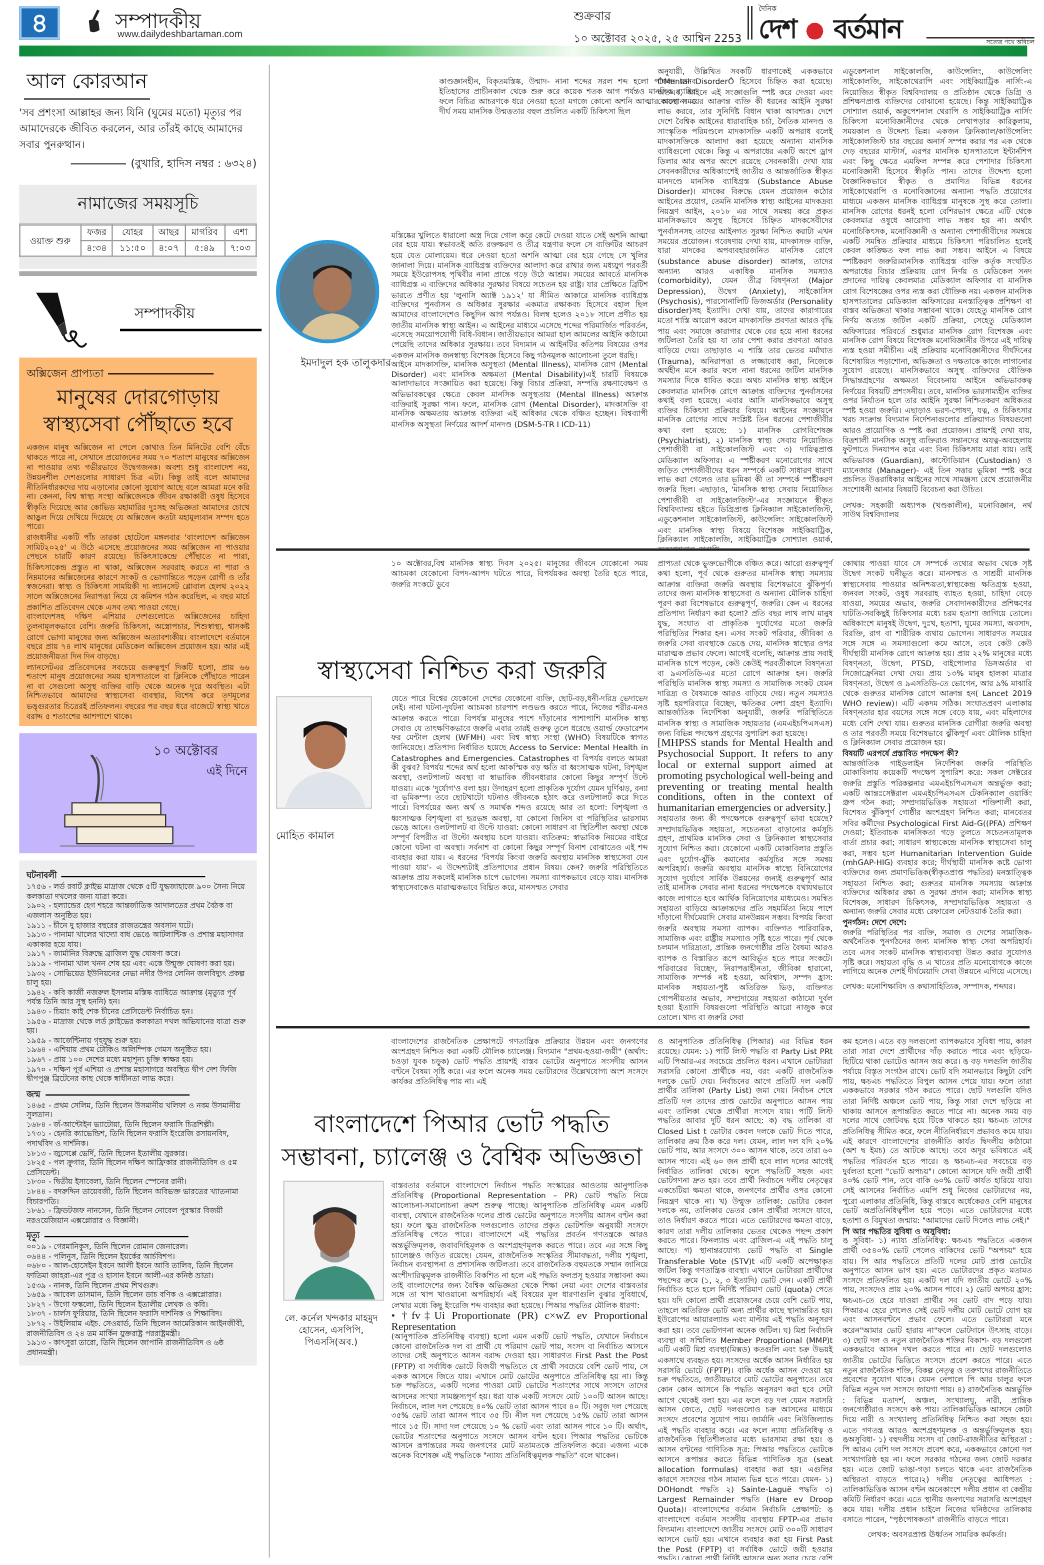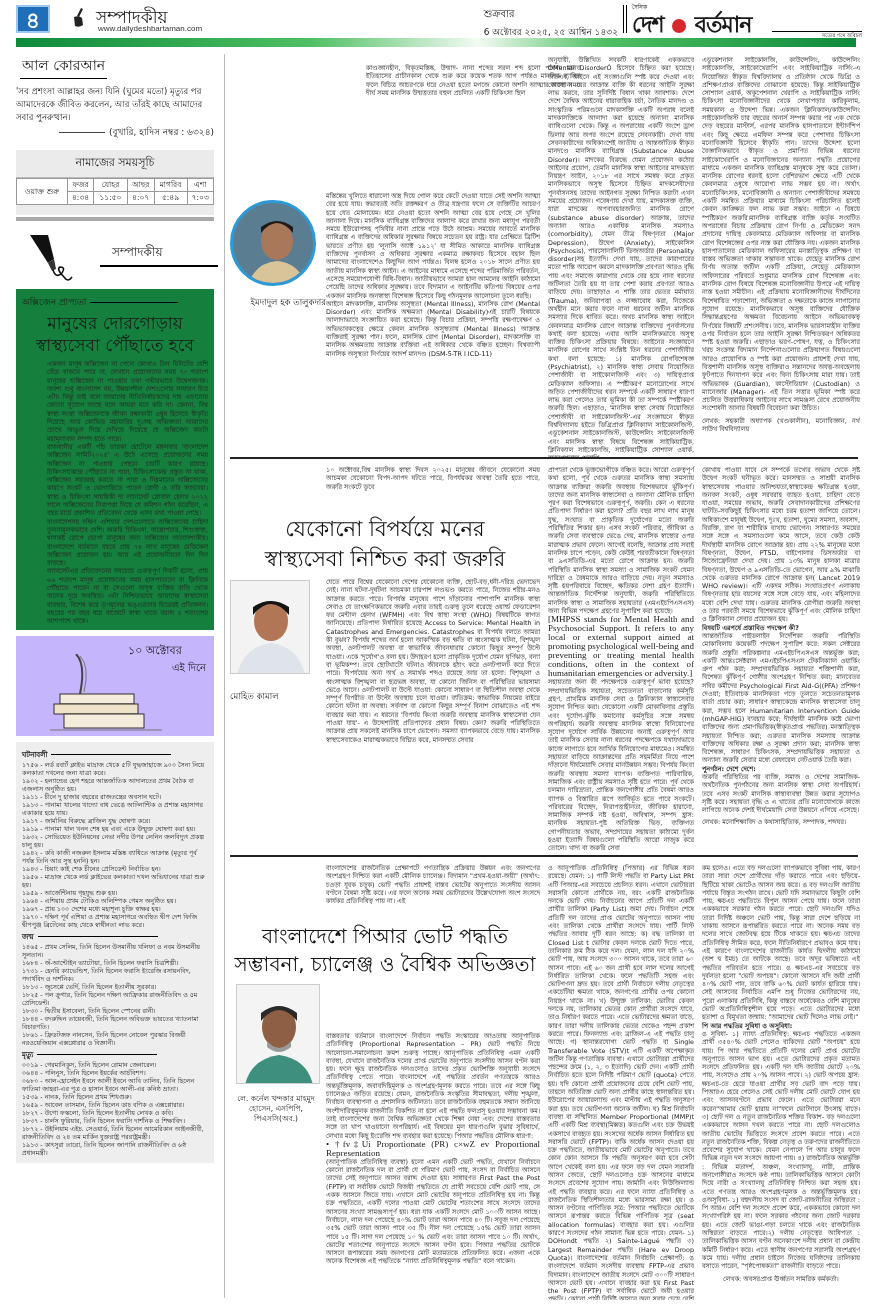--- a/index.html
+++ b/index.html
@@ -21,42 +21,42 @@
   .logo { position: absolute; left: 632px; top: 2px; width: 230px; height: 36px; }
   .logo .pre { position: absolute; left: 0; top: 0; font-size: 6px; font-family: "DejaVu Sans", sans-serif; }
   .logo .name { position: absolute; left: 0; top: 5px; font-size: 22px; font-weight: bold; font-family: "DejaVu Sans", sans-serif; letter-spacing: -1px; }
   .logo .dot { display: inline-block; width: 14px; height: 14px; border-radius: 50%; background: #d7262c; vertical-align: middle; margin: 0 2px; }
   .logo .tag { position: absolute; right: 0; top: 29px; font-size: 5px; font-family: "DejaVu Sans", sans-serif; border-top: 1px solid #000; padding-left: 50px; }
   .greenbar { position: absolute; left: 16px; top: 38px; width: 840px; height: 9px;
               background: linear-gradient(90deg, #0d8a3a 0%, #4fbf63 35%, #f2fbf2 55%, #4fbf63 70%, #0d8a3a 100%); }
 
   
   .leftcol { position: absolute; left: 16px; top: 54px; width: 198px; }
-  .quran-title { font-family: "DejaVu Sans", sans-serif; font-size: 14px; border-bottom: 1px solid #000; display: inline-block; padding: 0 2px; margin-left: 4px; }
+  .quran-title { font-family: "DejaVu Sans", sans-serif; font-size: 17px; border-bottom: 1px solid #000; display: inline-block; padding: 0 2px; margin-left: 4px; }
   .quran-text { font-size: 8.5px; line-height: 13px; margin-top: 6px; font-family: "DejaVu Sans", sans-serif; }
   .quran-ref { font-size: 9px; text-align: right; margin-top: 1px; font-family: "DejaVu Sans", sans-serif; }
   .quran-ref:before { content: ""; display: inline-block; width: 46px; border-top: 1px solid #444; vertical-align: middle; margin-right: 4px; }
 
   .namaz { margin-top: 10px; background: #ebebeb; padding-bottom: 10px; }
-  .namaz-head { text-align: center; font-size: 11px; padding: 4px 0; font-family: "DejaVu Sans", sans-serif; border-bottom: 1px solid #bbb; }
+  .namaz-head { text-align: center; font-size: 14px; padding: 4px 0; font-family: "DejaVu Sans", sans-serif; border-bottom: 1px solid #bbb; }
   .namaz table { width: 100%; border-collapse: collapse; font-size: 7.5px; font-family: "DejaVu Sans", sans-serif; background: #fff; }
   .namaz td { border: 1px solid #999; text-align: center; height: 13px; }
   .namaz-bottom { height: 4px; background: #aaa; margin-top: 2px; }
 
   .edit-banner { position: relative; height: 60px; margin-top: 8px; }
   .pen { position: absolute; left: 10px; top: 4px; width: 60px; height: 52px; }
   .edit-label { position: absolute; left: 96px; top: 14px; font-family: "DejaVu Sans", sans-serif; font-size: 12px; }
   .edit-line { position: absolute; left: 84px; top: 36px; width: 118px; border-top: 2px solid #000; }
 
-  .editorial { background: #15803d; padding: 6px 6px 4px 6px; }
+  .editorial { background: #fdba74; padding: 6px 6px 4px 6px; }
   .ed-kicker { font-family: "DejaVu Sans", sans-serif; font-size: 9px; }
   .ed-kicker:after { content: ""; display: inline-block; width: 88px; border-top: 1px solid #000; vertical-align: middle; margin-left: 4px; }
   .ed-headline { font-family: "DejaVu Sans", sans-serif; font-size: 17px; text-align: center; line-height: 22px; margin-top: 2px; font-weight: normal; }
   .body-text { font-size: 6.4px; line-height: 8.3px; text-align: justify; color: #222; font-family: "DejaVu Sans", sans-serif; }
-  .editorial .body-text { margin-top: 4px; margin-left: 25px; }
+  .editorial .body-text { margin-top: 4px; }
   .editorial .body-text p { text-indent: 0; }
 
   .thisday { margin-top: 6px; background: #c4b5fd; height: 100px; position: relative; }
   .thisday .books { position: absolute; left: 30px; top: 18px; width: 120px; height: 78px; }
   .thisday .d1 { position: absolute; left: 112px; top: 6px; font-family: "DejaVu Sans", sans-serif; font-size: 11px; }
   .thisday .d2 { position: absolute; left: 156px; top: 24px; font-family: "DejaVu Sans", sans-serif; font-size: 10px; }
   .events { background: #eeeeee; padding: 5px 6px 6px 6px; margin-top: 6px; }
   .ev-head { font-family: "DejaVu Sans", sans-serif; font-size: 7px; font-weight: bold; margin-top: 2px; }
   .ev-head:after { content: ""; display: inline-block; width: 120px; border-top: 1px solid #000; vertical-align: middle; margin-left: 4px; }
   .ev-item { font-size: 6.3px; line-height: 8px; font-family: "DejaVu Sans", sans-serif; }
@@ -84,21 +84,21 @@
 <header class="masthead">
   <div class="page-num">৪</div>
   <svg class="sec-icon" viewBox="0 0 14 20">
     <path d="M9 0 L11 1 L7 9 L5 8 Z" fill="#222"></path>
     <path d="M2 9 Q7 7 10 10 L11 17 Q7 20 3 18 Z" fill="#222"></path>
   </svg>
   <div class="sec-title">সম্পাদকীয়</div>
   <div class="sec-url">www.dailydeshbartaman.com</div>
   <div class="dateblock">
     <div class="day">শুক্রবার</div>
-    <div class="date">6 অক্টোবর ২০২৫, ২৫ আশ্বিন ১৪৩২</div>
+    <div class="date">১০ অক্টোবর ২০২৫, ২৫ আশ্বিন 2253</div>
   </div>
   <div class="vbar"></div>
   <div class="logo">
     <span class="pre">দৈনিক</span>
     <div class="name">
       <span>দেশ</span>
       <span class="dot"></span>
       <span>বর্তমান</span>
     </div>
     <span class="tag">সত্যের পথে অবিচল</span>
@@ -234,21 +234,21 @@
   <div class="col body-text" style="left:472px; top:4px; width:158px;">
     <p>এডুকেশনাল সাইকোলজি, কাউন্সেলিং, কাউন্সেলিং সাইকোলজি, সাইকোথেরাপি এবং সাইকিয়াট্রিক নার্সিং-এ নিয়োজিত স্বীকৃত বিশ্ববিদ্যালয় ও প্রতিষ্ঠান থেকে ডিগ্রি ও প্রশিক্ষণপ্রাপ্ত ব্যক্তিদের বোঝানো হয়েছে। কিন্তু সাইকিয়াট্রিক সোশ্যাল ওয়ার্ক, অকুপেশনাল থেরাপি ও সাইকিয়াট্রিক নার্সিং চিকিৎসা মনোবিজ্ঞানীদের থেকে লেখাপড়ার কারিকুলাম, সময়কাল ও উদ্দেশ্য ভিন্ন। একজন ক্লিনিক্যাল/কাউন্সেলিং সাইকোলজিস্ট চার বছরের অনার্স সম্পন্ন করার পর এক থেকে দেড় বছরের মাস্টার্স, এরপর মানসিক হাসপাতালে ইন্টার্নশিপ এবং কিছু ক্ষেত্রে এমফিল সম্পন্ন করে পেশাদার চিকিৎসা মনোবিজ্ঞানী হিসেবে স্বীকৃতি পান। তাদের উদ্দেশ্য হলো বৈজ্ঞানিকভাবে স্বীকৃত ও প্রমাণিত বিভিন্ন ধরনের সাইকোথেরাপি ও মনোবিজ্ঞানের অন্যান্য পদ্ধতি প্রয়োগের মাধ্যমে একজন মানসিক ব্যাধিগ্রস্ত মানুষকে সুস্থ করে তোলা। মানসিক রোগের ধরনই হলো বেশিরভাগ ক্ষেত্রে এটি থেকে কেবলমাত্র ওষুধে আরোগ্য লাভ সম্ভব হয় না। অর্থাৎ মনোচিকিৎসক, মনোবিজ্ঞানী ও অন্যান্য পেশাজীবীদের সমন্বয়ে একটি সমন্বিত প্রক্রিয়ার মাধ্যমে চিকিৎসা পরিচালিত হলেই কেবল কাঙ্ক্ষিত ফল লাভ করা সম্ভব। আইনে এ বিষয়ে স্পষ্টিকরণ জরুরি।মানসিক ব্যাধিগ্রস্ত ব্যক্তি কর্তৃক সংঘটিত অপরাধের বিচার প্রক্রিয়ায় রোগ নির্ণয় ও মেডিকেল সনদ প্রদানের দায়িত্ব কেবলমাত্র মেডিক্যাল অফিসার বা মানসিক রোগ বিশেষজ্ঞের ওপর ন্যস্ত করা যৌক্তিক নয়। একজন মানসিক হাসপাতালের মেডিক্যাল অফিসারের মনস্তাত্ত্বিক প্রশিক্ষণ বা বাস্তব অভিজ্ঞতা থাকার সম্ভাবনা থাকে। যেহেতু মানসিক রোগ নির্ণয় অত্যন্ত জটিল একটি প্রক্রিয়া, সেহেতু মেডিক্যাল অফিসারের পরিবর্তে শুধুমাত্র মানসিক রোগ বিশেষজ্ঞ এবং মানসিক রোগ বিষয়ে বিশেষজ্ঞ মনোবিজ্ঞানীর উপরে এই দায়িত্ব ন্যস্ত হওয়া সমীচীন। এই প্রক্রিয়ায় মনোবিজ্ঞানীদের দীর্ঘদিনের বিশেষায়িত পড়াশোনা, অভিজ্ঞতা ও দক্ষতাকে কাজে লাগানোর সুযোগ রয়েছে। মানসিকভাবে অসুস্থ ব্যক্তিদের যৌক্তিক সিদ্ধান্তগ্রহণের অক্ষমতা বিবেচনায় আইনে অভিভাবকত্ব নির্ণয়ের বিষয়টি প্রশংসনীয়। তবে, মানসিক ভারসাম্যহীন ব্যক্তির ওপর নির্যাতন হলে তার আইনি সুরক্ষা নিশ্চিতকরণ অধিকতর স্পষ্ট হওয়া জরুরি। এছাড়াও ভরণ-পোষণ, যত্ন, ও চিকিৎসার খরচ সংক্রান্ত বিদ্যমান নির্দেশনাগুলোর প্রক্রিয়াগত বিষয়গুলো আরও প্রায়োগিক ও স্পষ্ট করা প্রয়োজন। প্রায়শই দেখা যায়, বিত্তশালী মানসিক অসুস্থ ব্যক্তিরাও সন্তানদের অযত্ন-অবহেলায় ফুটপাতে দিনযাপন করে এবং বিনা চিকিৎসায় মারা যায়। তাই অভিভাবক (Guardian), কাস্টোডিয়ান (Custodian) ও ম্যানেজার (Manager)- এই তিন সত্তার ভূমিকা স্পষ্ট করে প্রচলিত উত্তরাধিকার আইনের সাথে সামঞ্জস্য রেখে প্রয়োজনীয় সংশোধনী আনার বিষয়টি বিবেচনা করা উচিত।</p>
     <p class="author-tag">লেখক: সহকারী অধ্যাপক (খণ্ডকালীন), মনোবিজ্ঞান, নর্থ সাউথ বিশ্ববিদ্যালয়</p>
   </div>
 </article>
 <div class="hr-thick" style="left:230px; top:457px; width:628px;"></div>
 
 <article class="article" style="left: 230px; top: 462px; width: 630px; height: 390px; overflow: hidden;">
   <div class="col body-text" style="left:96px; top:4px; width:214px;">১০ অক্টোবর,বিশ্ব মানসিক স্বাস্থ্য দিবস ২০২৫। মানুষের জীবনে যেকোনো সময় আচমকা যেকোনো বিপদ-আপদ ঘটতে পারে, বিপর্যয়কর অবস্থা তৈরি হতে পারে, জরুরি সংকটে ডুবে</div>
   <h2 class="headline" style="position:absolute; left:0; top:52px; width:310px; font-size:21px; line-height:30px;">
-    <span>যেকোনো বিপর্যয়ে মনের</span><br>
+    <br>
     <span>স্বাস্থ্যসেবা নিশ্চিত করা জরুরি</span>
   </h2>
   <div class="photo" style="left:0; top:118px; width:80px; height:94px; border:1px solid #ccc;">
     <svg width="80" height="94" viewBox="0 0 80 94">
       <rect width="80" height="94" fill="#f3f3f3"></rect>
       <ellipse cx="40" cy="40" rx="17" ry="20" fill="#b07656"></ellipse>
       <path d="M22 34 Q40 12 58 34 L58 26 Q40 14 22 26 Z" fill="#141414"></path>
       <path d="M6 94 Q12 66 40 62 Q68 66 74 94 Z" fill="#dfe3ea"></path>
     </svg>
   </div>
@@ -279,21 +279,21 @@
   <div class="photo" style="left:6px; top:124px; width:84px; height:100px; border:1px solid #ccc;">
     <svg width="84" height="100" viewBox="0 0 84 100">
       <rect width="84" height="100" fill="#f4f4f4"></rect>
       <ellipse cx="42" cy="42" rx="17" ry="21" fill="#8f5f45"></ellipse>
       <path d="M24 36 Q42 14 60 36 L60 28 Q42 14 24 28 Z" fill="#2a2a2a"></path>
       <path d="M30 56 Q42 70 54 56 L54 62 Q42 72 30 62 Z" fill="#9a9a9a"></path>
       <path d="M8 100 Q14 74 42 70 Q70 74 76 100 Z" fill="#3f8f7d"></path>
     </svg>
   </div>
   <div class="byline" style="position:absolute; left:0; top:234px; width:92px; font-size:7.5px; line-height:10px;">লে. কর্নেল খন্দকার মাহমুদ হোসেন, এসপিপি, পিএসসি(অব.)</div>
-  <div class="col body-text" style="left:96px; top:124px; width:214px;margin-top:48px;">
+  <div class="col body-text" style="left:96px; top:124px; width:214px;">
     <p>বাস্তবতার বর্তমানে বাংলাদেশে নির্বাচন পদ্ধতি সংস্কারের আওতায় আনুপাতিক প্রতিনিধিত্ব (Proportional Representation – PR) ভোট পদ্ধতি নিয়ে আলোচনা-সমালোচনা ক্রমশ শুরুত্ব পাচ্ছে। আনুপাতিক প্রতিনিধিত্ব এমন একটি ব্যবস্থা, যেখানে রাজনৈতিক দলের প্রাপ্ত ভোটের অনুপাতে সংসদীয় আসন বণ্টন করা হয়। ফলে ক্ষুদ্র রাজনৈতিক দলগুলোও তাদের প্রকৃত ভোটশক্তি অনুযায়ী সংসদে প্রতিনিধিত্ব পেতে পারে। বাংলাদেশে এই পদ্ধতির প্রবর্তন গণতন্ত্রকে আরও অন্তর্ভুক্তিমূলক, জবাবদিহিমূলক ও অংশগ্রহণমূলক করতে পারে। তবে এর সঙ্গে কিছু চ্যালেঞ্জও জড়িত রয়েছে। যেমন, রাজনৈতিক সংস্কৃতির সীমাবদ্ধতা, দলীয় শৃঙ্খলা, নির্বাচন ব্যবস্থাপনা ও প্রশাসনিক জটিলতা। তবে রাজনৈতিক বহুমতকে সম্মান জানিয়ে অংশীদারিত্বমূলক রাজনীতি বিকশিত না হলে এই পদ্ধতি ফলপ্রসূ হওয়ার সম্ভাবনা কম। তাই বাংলাদেশের জন্য বৈশ্বিক অভিজ্ঞতা থেকে শিক্ষা নেয়া এবং দেশের বাস্তবতার সঙ্গে তা খাপ খাওয়ানো অপরিহার্য। এই বিষয়ের মূল ধারণাগুলি বুঝার সুবিধার্থে, লেখার মধ্যে কিছু ইংরেজি শব্দ ব্যবহার করা হয়েছে। পিআর পদ্ধতির মৌলিক ধারণা:</p>
     <p class="en">• †fv‡Ui Proportionate (PR) c×wZ ev Proportional Representation</p>
     <p>(আনুপাতিক প্রতিনিধিত্ব ব্যবস্থা) হলো এমন একটি ভোট পদ্ধতি, যেখানে নির্বাচনে কোনো রাজনৈতিক দল বা প্রার্থী যে পরিমাণ ভোট পায়, সংসদ বা নির্বাচিত আসনে তাদের সেই অনুপাতে আসন বরাদ্দ দেওয়া হয়। সাধারণত First Past the Post (FPTP) বা সর্বাধিক ভোটে বিজয়ী পদ্ধতিতে যে প্রার্থী সবচেয়ে বেশি ভোট পায়, সে একক আসনে জিতে যায়। এখানে মোট ভোটের অনুপাতে প্রতিনিধিত্ব হয় না। কিন্তু চক্র পদ্ধতিতে, একটি দলের পাওয়া মোট ভোটের শতাংশের সাথে সংসদে তাদের আসনের সংখ্যা সামঞ্জস্যপূর্ণ হয়। ধরা যাক একটি সংসদে মোট ১০০টি আসন আছে। নির্বাচনে, লাল দল পেয়েছে ৪০% ভোট তারা আসন পাবে ৪০ টি। সবুজ দল পেয়েছে ৩৫% ভোট তারা আসন পাবে ৩৫ টি। নীল দল পেয়েছে ১৫% ভোট তারা আসন পাবে ১৫ টি। সাদা দল পেয়েছে ১০ % ভোট এবং তারা আসন পাবে ১০ টি। অর্থাৎ, ভোটের শতাংশের অনুপাতে সংসদে আসন বণ্টন হবে। পিআর পদ্ধতির ভোটকে আসনে রূপান্তরের সময় জনগণের মোট মতামতকে প্রতিফলিত করে। এজন্য একে অনেক বিশেষজ্ঞ এই পদ্ধতিকে "ন্যায্য প্রতিনিধিত্বমূলক পদ্ধতি" বলে থাকেন।</p>
   </div>
   <div class="col body-text" style="left:318px; top:4px; width:146px;">ও আনুপাতিক প্রতিনিধিত্ব (পিআর) এর বিভিন্ন ধরন রয়েছে। যেমন: ১) পার্টি লিস্ট পদ্ধতি বা Party List PRt এটি পিআর-এর সবচেয়ে প্রচলিত ধরন। এখানে ভোটাররা সরাসরি কোনো প্রার্থীকে নয়, বরং একটি রাজনৈতিক দলকে ভোট দেয়। নির্বাচনের আগে প্রতিটি দল একটি প্রার্থীর তালিকা (Party List) জমা দেয়। নির্বাচন শেষে প্রতিটি দল তাদের প্রাপ্ত ভোটের অনুপাতে আসন পায় এবং তালিকা থেকে প্রার্থীরা সংসদে যায়। পার্টি লিস্ট পদ্ধতির আবার দুটি ধরন আছে: ক) বদ্ধ তালিকা বা Closed List t ভোটার কেবল দলকে ভোট দিতে পারে, তালিকার ক্রম ঠিক করে দল। যেমন, লাল দল যদি ২০% ভোট পায়, আর সংসদে ৩০০ আসন থাকে, তবে তারা ৬০ আসন পাবে। এই ৬০ জন প্রার্থী হবে লাল দলের আগেই নির্ধারিত তালিকা থেকে। ফলে পদ্ধতিটি সহজ এবং ভোটগণনা দ্রুত হয়। তবে প্রার্থী নির্বাচনে দলীয় নেতৃত্বের একচেটিয়া ক্ষমতা থাকে, জনগণের প্রার্থীর ওপর কোনো নিয়ন্ত্রণ থাকে না। খ) উন্মুক্ত তালিকা: ভোটার কেবল দলকে নয়, তালিকার ভেতর কোন প্রার্থীরা সংসদে যাবে, তাও নির্ধারণ করতে পারে। এতে ভোটারদের ক্ষমতা বাড়ে, কারণ তারা দলীয় তালিকার ভেতর থেকেও পছন্দ প্রকাশ করতে পারে। ফিনল্যান্ড এবং ব্রাজিল-এ এই পদ্ধতি চালু আছে। গ) স্থানান্তরযোগ্য ভোট পদ্ধতি বা Single Transferable Vote (STV)t এটি একটি অপেক্ষাকৃত জটিল কিন্তু গণতান্ত্রিক ব্যবস্থা। এখানে ভোটাররা প্রার্থীদের পছন্দের ক্রমে (১, ২, ৩ ইত্যাদি) ভোট দেন। একটি প্রার্থী নির্বাচিত হতে হলে নির্দিষ্ট পরিমাণ ভোট (quota) পেতে হয়। যদি কোনো প্রার্থী প্রয়োজনের চেয়ে বেশি ভোট পায়, তাহলে অতিরিক্ত ভোট অন্য প্রার্থীর কাছে স্থানান্তরিত হয়। ইউরোপের আয়ারল্যান্ড এবং মাল্টায় এই পদ্ধতি অনুসরণ করা হয়। তবে ভোটগণনা অনেক জটিল। ঘ) মিশ্র নির্বাচনি ব্যবস্থা বা সম্মিলিত Member Proportional (MMP)t এটি একটি মিশ্র ব্যবস্থা(মিক্সড) কতগুলি এবং চক্র উভয়ই একসাথে ব্যবহৃত হয়। সংসদের অর্ধেক আসন নির্ধারিত হয় সরাসরি ভোটে (FPTP)। বাকি অর্ধেক আসন দেওয়া হয় চক্র পদ্ধতিতে, জাতীয়ভাবে মোট ভোটের অনুপাতে। তবে কোন কোন আসনে কি পদ্ধতি অনুসরণ করা হবে সেটা আগে থেকেই বলা হয়। এর ফলে বড় দল যেমন সরাসরি আসন জেতে, ছোট দলগুলোও চক্র আসনের মাধ্যমে সংসদে প্রবেশের সুযোগ পায়। জার্মানি এবং নিউজিল্যান্ড এই পদ্ধতি ব্যবহার করে। এর ফলে ন্যায্য প্রতিনিধিত্ব ও রাজনৈতিক স্থিতিশীলতার মধ্যে ভারসাম্য রক্ষা হয়। ঙ আসন বণ্টনের গাণিতিক সূত্র: পিআর পদ্ধতিতে ভোটকে আসনে রূপান্তর করতে বিভিন্ন গাণিতিক সূত্র (seat allocation formulas) ব্যবহার করা হয়। এগুলির কারণে সংসদের গঠন সামান্য ভিন্ন হতে পারে। যেমন- ১) DOHondt পদ্ধতি ২) Sainte-Laguë পদ্ধতি ৩) Largest Remainder পদ্ধতি (Hare ev Droop Quota)। বাংলাদেশের বর্তমান নির্বাচনি প্রেক্ষাপট: ঙ বাংলাদেশে বর্তমান সংসদীয় ব্যবস্থায় FPTP-এর প্রভাব বিদ্যমান। বাংলাদেশে জাতীয় সংসদে মোট ৩০০টি সাধারণ আসনে ভোট হয়। এখানে ব্যবহার করা হয় First Past the Post (FPTP) বা সর্বাধিক ভোটে জয়ী হওয়ার পদ্ধতি। কোনো প্রার্থী নির্দিষ্ট আসনে অন্য সবার চেয়ে বেশি ভোট পেলেই জয়ী হবে, এমনকি তার ভোট মোট ভোটের অর্ধেকেরও</div>
   <div class="col body-text" style="left:472px; top:4px; width:158px;">
     <p>কম হলেও। এতে বড় দলগুলো ব্যাপকভাবে সুবিধা পায়, কারণ তারা সারা দেশে প্রার্থীদের দাঁড় করাতে পারে এবং ছড়িয়ে-ছিটিয়ে থাকা ভোটেও আসন জয় করে। ঙ বড় দলগুলি জাতীয় পর্যায়ে বিস্তৃত সংগঠন রাখে। ভোট যদি সমানভাবে কিছুটা বেশি পায়, ক্ষচএচ পদ্ধতিতে বিপুল আসন পেয়ে যায়। ফলে তারা এককভাবে সরকার গঠন করতে পারে। ছোট দলগুলি যদিও তারা নির্দিষ্ট অঞ্চলে ভোট পায়, কিন্তু সারা দেশে ছড়িয়ে না থাকায় আসনে রূপান্তরিত করতে পারে না। অনেক সময় বড় দলের সাথে জোটবদ্ধ হয়ে টিকে থাকতে হয়। ক্ষচএচ তাদের প্রতিনিধিত্ব সীমিত করে, ফলে নীতিনির্ধারণে প্রভাবও কমে যায়। এই কারণে বাংলাদেশের রাজনীতি কার্যত দ্বিদলীয় কাঠামো (অশ দ্ব ইমচ) তে আটকে আছে। তবে অদূর ভবিষ্যতে এই পদ্ধতির পরিবর্তন হতে পারে। ঙ ক্ষচএচ-এর সবচেয়ে বড় দুর্বলতা হলো "ভোট অপচয়"। কোনো আসনে যদি জয়ী প্রার্থী ৪০% ভোট পান, তবে বাকি ৬০% ভোট কার্যত হারিয়ে যায়। সেই আসনের নির্বাচিত এমপি শুধু নিজের ভোটারদের নয়, পুরো এলাকার প্রতিনিধি, কিন্তু বাস্তবে অর্ধেকেরও বেশি মানুষের ভোট অপ্রতিনিধিত্বশীল হয়ে পড়ে। এতে ভোটারদের মধ্যে হতাশা ও বিমুখতা জন্মায়: "আমাদের ভোট দিলেও লাভ নেই।"</p>
     <p class="subhead">পি আর পদ্ধতির সুবিধা ও অসুবিধা:</p>
     <p>ঙ সুবিধা- ১) ন্যায্য প্রতিনিধিত্ব: ক্ষচএচ পদ্ধতিতে একজন প্রার্থী ৩৫৪০% ভোট পেলেও বাকিদের ভোট "অপচয়" হয়ে যায়। পি আর পদ্ধতিতে প্রতিটি দলের মোট প্রাপ্ত ভোটের অনুপাতে আসন ভাগ হয়। এতে ভোটারদের প্রকৃত মতামত সংসদে প্রতিফলিত হয়। একটি দল যদি জাতীয় ভোটে ২০% পায়, সংসদেও প্রায় ২০% আসন পাবে। ২) ভোট অপচয় হ্রাস: ক্ষচএচ-তে হেরে যাওয়া প্রার্থীর সব ভোট বাদ পড়ে যায়। পিআরএ হেরে গেলেও সেই ভোট দলীয় মোট ভোটে যোগ হয় এবং আসনবণ্টনে প্রভাব ফেলে। এতে ভোটাররা মনে করেন"আমার ভোট হারায় না"ফলে ভোটদানে উৎসাহ বাড়ে। ৩) ছোট দল ও নতুন রাজনৈতিক শক্তির বিকাশ- বড় দলগুলো এককভাবে আসন দখল করতে পারে না। ছোট দলগুলোও জাতীয় ভোটের ভিত্তিতে সংসদে প্রবেশ করতে পারে। এতে নতুন রাজনৈতিক শক্তি, বিকল্প নেতৃত্ব ও তরুণদের রাজনীতিতে প্রবেশের সুযোগ থাকে। যেমন নেপালে পি আর চালুর ফলে বিভিন্ন নতুন দল সংসদে জায়গা পায়। ৪) রাজনৈতিক অন্তর্ভুক্তি : বিভিন্ন মতাদর্শ, অঞ্চল, সংখ্যালঘু, নারী, প্রান্তিক জনগোষ্ঠীরাও সংসদে কণ্ঠ পায়। তালিকাভিত্তিক আসনে কোটা দিয়ে নারী ও সংখ্যালঘু প্রতিনিধিত্ব নিশ্চিত করা সহজ হয়। এতে গণতন্ত্র আরও অংশগ্রহণমূলক ও অন্তর্ভুক্তিমূলক হয়। ঙঅসুবিধা- ১) বহুদলীয় সংসদ বা জোট-রাজনীতির অস্থিরতা : পি আরএ বেশি দল সংসদে প্রবেশ করে, এককভাবে কোনো দল সংখ্যাগরিষ্ঠ হয় না। ফলে সরকার গঠনের জন্য জোট দরকার হয়। এতে জোট ভাঙা-গড়া চলতে থাকে এবং রাজনৈতিক অস্থিরতা বাড়তে পারে।২) দলীয় নেতৃত্বের আধিপত্য : তালিকাভিত্তিক আসন বণ্টন অনেকাংশে দলীয় প্রধান বা কেন্দ্রীয় কমিটি নির্ধারণ করে। এতে স্থানীয় জনগণের সরাসরি অংশগ্রহণ কমে যায়। দলীয় প্রধান চাইলে নিজের ঘনিষ্ঠদের তালিকায় বসাতে পারেন, "পৃষ্ঠপোষকতা" রাজনীতি বাড়তে পারে।</p>
     <p class="author-tag" style="text-align:center;">লেখক: অবসরপ্রাপ্ত ঊর্ধ্বতন সামরিক কর্মকর্তা।</p>

